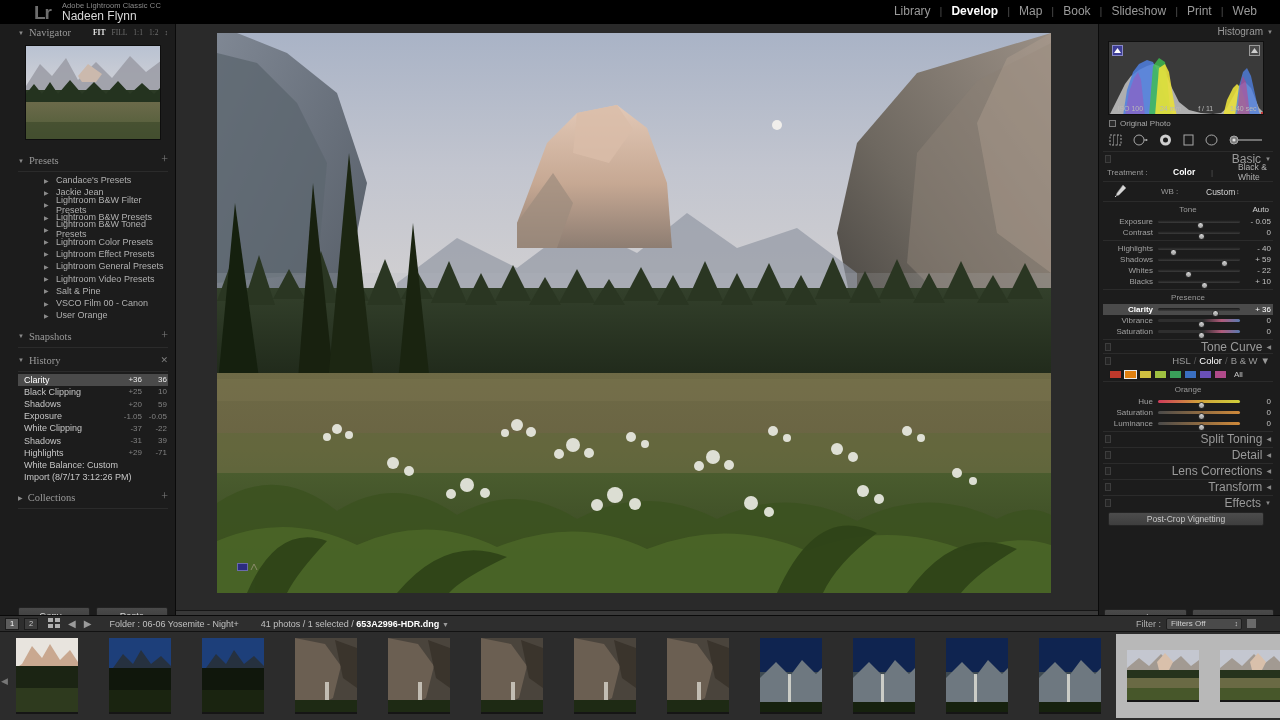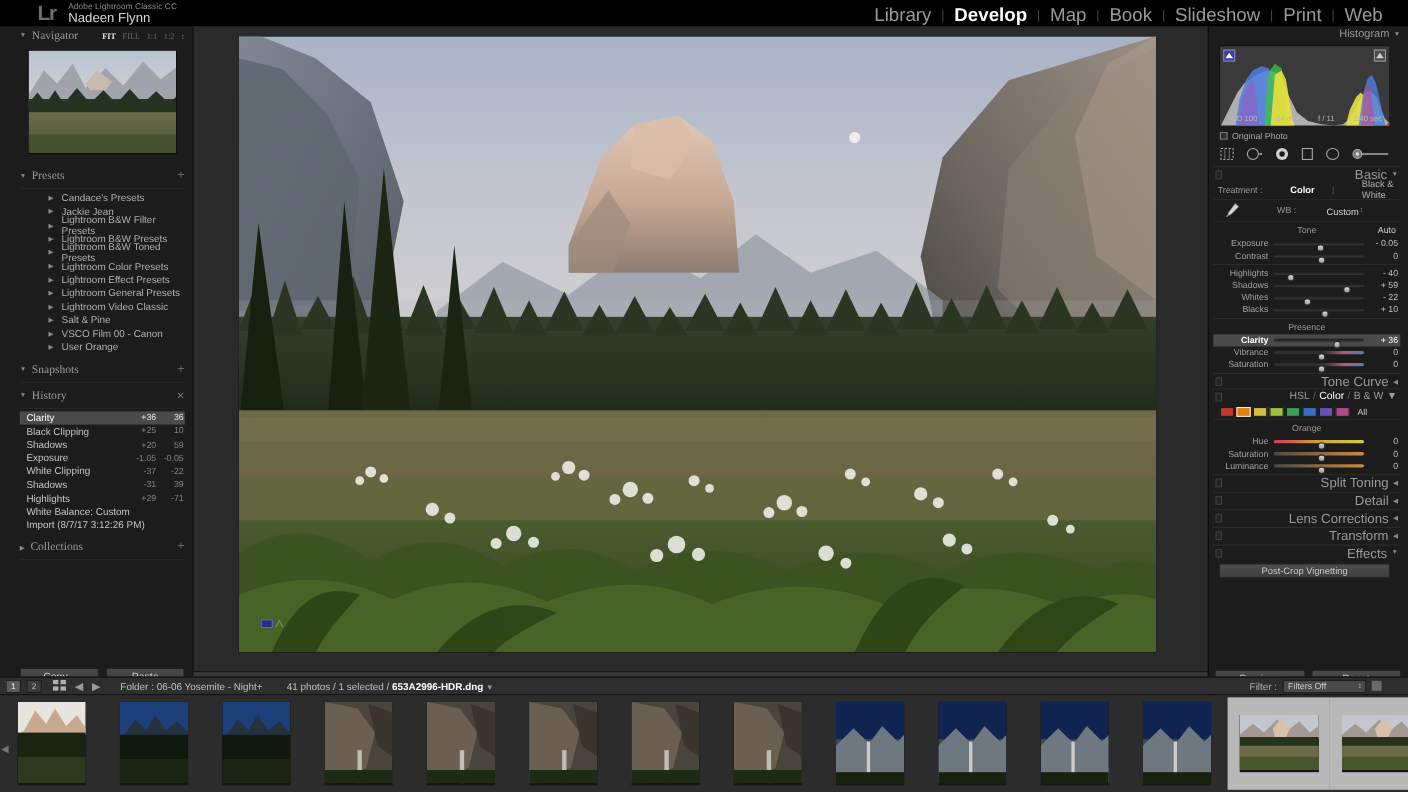--- a/index.html
+++ b/index.html
@@ -7,21 +7,21 @@
   body { font-family:"Liberation Sans", sans-serif; font-size:9px; color:#b4b4b4; -webkit-font-smoothing:antialiased; }
 
   .app { position:relative; width:1280px; height:720px; background:#1c1c1c; }
 
   
   .topbar { position:absolute; left:0; top:0; width:1280px; height:24px; background:#000; }
   .lr-logo { position:absolute; left:34px; top:2px; font-size:19px; font-weight:bold; color:#6e6e6e; letter-spacing:-1px; font-family:"Liberation Sans",sans-serif; }
   .app-sub { position:absolute; left:62px; top:1px; font-size:7.5px; color:#8c8c8c; letter-spacing:.1px; }
   .app-user { position:absolute; left:62px; top:9px; font-size:12px; color:#d8d8d8; }
   .modules { position:absolute; right:14px; top:4px; display:flex; align-items:center; gap:0; }
-  .modules .m { font-size:17px; color:#9a9a9a; padding:0 9px; cursor:pointer; }
+  .modules .m { font-size:12px; color:#9a9a9a; padding:0 9px; cursor:pointer; }
   .modules .m.active { color:#fff; font-weight:bold; }
   .modules .sep { color:#4a4a4a; font-size:11px; }
 
   
   .leftpanel { position:absolute; left:0; top:24px; width:176px; height:608px; background:#1c1c1c; border-right:1px solid #0a0a0a; }
   .lp-inner { position:absolute; left:18px; top:0px; width:150px; }
 
   .panel-head { position:relative; height:17px; display:flex; align-items:center;font-family:Liberation Serif, serif; }
   .panel-head .tri { font-size:6px; color:#8a8a8a; margin-right:5px; }
   .panel-head .ttl { font-size:10.5px; color:#9a9a9a; }
@@ -255,21 +255,21 @@
           <div class="preset-row">
             <span class="ar">▶</span>
             <span class="pl">Lightroom Effect Presets</span>
           </div>
           <div class="preset-row">
             <span class="ar">▶</span>
             <span class="pl">Lightroom General Presets</span>
           </div>
           <div class="preset-row">
             <span class="ar">▶</span>
-            <span class="pl">Lightroom Video Classic</span>
+            <span class="pl">Lightroom Video Presets</span>
           </div>
           <div class="preset-row">
             <span class="ar">▶</span>
             <span class="pl">Salt &amp; Pine</span>
           </div>
           <div class="preset-row">
             <span class="ar">▶</span>
             <span class="pl">VSCO Film 00 - Canon</span>
           </div>
           <div class="preset-row">

